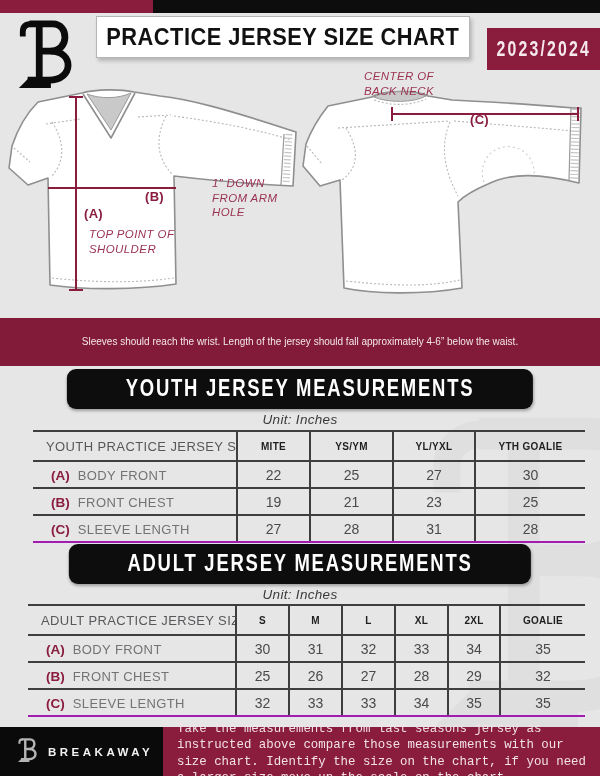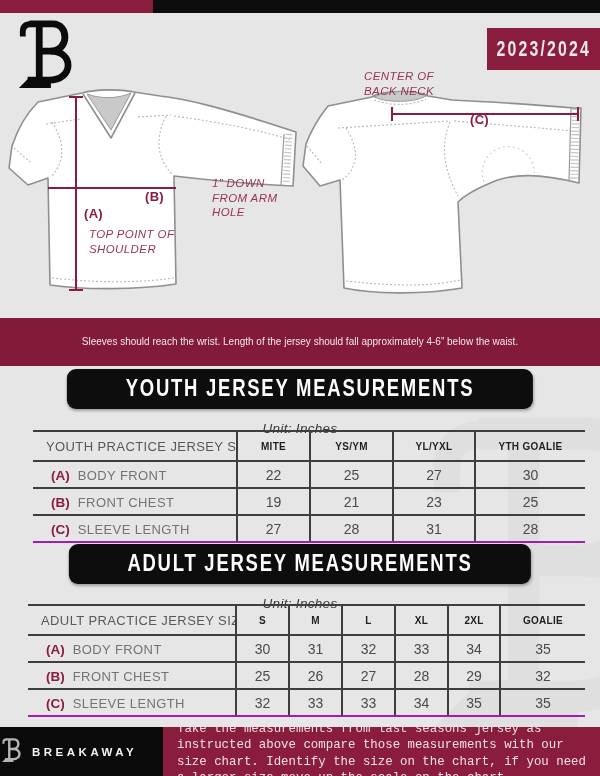--- a/index.html
+++ b/index.html
@@ -54,39 +54,39 @@
     position:absolute;left:50%;transform:translateX(-50%);
     background:var(--ink);color:#fff;border-radius:9px;padding:7px 35px 9px;
     box-shadow:1px 2px 3px rgba(0,0,0,.3);white-space:nowrap;
   }
   .pill span{
     font-weight:bold;font-size:21px;letter-spacing:2px;display:inline-block;
     transform:scale(.88,1.15);
   }
   .unit{
     position:absolute;left:0;width:600px;text-align:center;
-    font-style:italic;font-size:13.5px;color:#3a3a3a;letter-spacing:.3px;margin-top:9px;
+    font-style:italic;font-size:13.5px;color:#3a3a3a;letter-spacing:.3px;
   }
   
   .size-table{position:absolute;border-collapse:collapse;table-layout:fixed;z-index:2}
   .size-table td{border-top:2px solid #3e3e3e;height:27px;overflow:hidden;white-space:nowrap}
   .size-table tr:last-child td{border-bottom:2px solid #a21caf}
   .size-table tr.head td{height:30px}
   .size-table td.c{border-left:2px solid #3e3e3e;text-align:center}
   .size-table td.rowhead{padding-left:13px}
   .size-table tr.head td.rowhead{color:#57585A;font-size:13px;letter-spacing:.4px}
   .size-table tr.head td.c{font-weight:bold;font-size:10px;color:#1f1f1f;letter-spacing:.3px}
   .size-table td.rowhead .key{font-weight:bold;font-size:13.5px;color:var(--maroon);margin:0 8px 0 5px}
   .size-table td.rowhead .lbl{font-size:13px;color:#737373;letter-spacing:.4px}
   .size-table td.val{font-size:14px;color:#4a4a4a}
   
   .footer{position:absolute;left:0;top:727px;width:600px;height:49px}
   .f-black{
     position:absolute;left:0;top:0;width:163px;height:49px;background:#0a0a0a;
-    display:flex;align-items:center;padding-left:1px;gap:9px;
+    display:flex;align-items:center;padding-left:17px;gap:9px;
   }
   .f-black .brand{color:#f2f2f2;font-weight:bold;font-size:11.5px;letter-spacing:3.5px}
   .f-maroon{
     position:absolute;left:163px;top:0;width:437px;height:49px;background:var(--maroon);
     display:flex;align-items:center;padding:8px 10px 4px 14px;font-family:Liberation Mono, monospace;
   }
   .f-maroon p{color:#F2E2E8;font-size:12.4px;line-height:1.32;max-width:420px}
   
   .watermark{position:absolute;left:415px;top:388px;opacity:.55;z-index:0;pointer-events:none}
 </style>
@@ -114,20 +114,23 @@
   <div class="logo">
     <svg width="62" height="76" viewBox="0 0 64 78">
       <g fill="none" stroke="#0b0b0b" stroke-width="7">
         <path d="M16 8 Q7 8 7 16 L7 21" stroke-width="6"></path>
         <path d="M14 8 H38 C55 8 55 36 36 36 H24"></path>
         <path d="M36 36 C60 36 60 66 34 66 H12"></path>
         <path d="M24 9 V66"></path>
       </g>
       <path d="M14 63 L3 74 H36 L36 69 Z" fill="#0b0b0b"></path>
     </svg>
+  </div>
+  <div class="title-box">
+    <span>PRACTICE JERSEY SIZE CHART</span>
   </div>
   <div class="year-box">
     <span>2023/2024</span>
   </div>
 
   <svg class="jersey-svg" style="left:8px;top:88px" width="300" height="215" viewBox="0 0 300 215">
     <path d="M30 14 L74 5 C88 1 112 1 126 4 L152 8 C180 11 215 20 288 44 L285 98
              C240 96 200 92 166 88 L168 196 C130 202 75 202 42 197 L40 90
              L20 97 L1 80 L4 58 C10 40 20 24 30 14 Z" fill="#ffffff" stroke="#8f8f8f" stroke-width="1.6" stroke-linejoin="round"></path>
 

